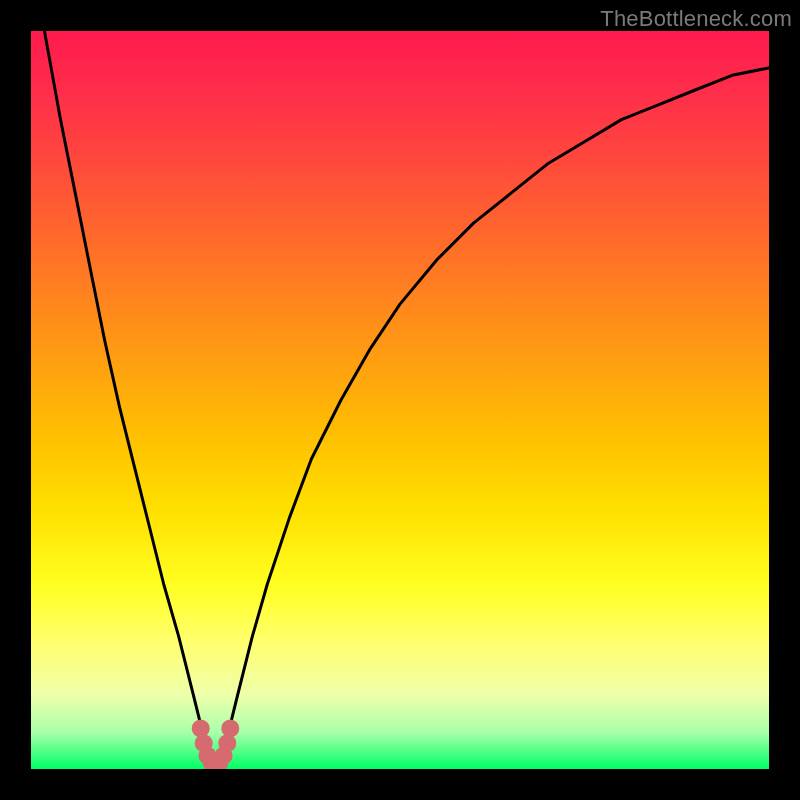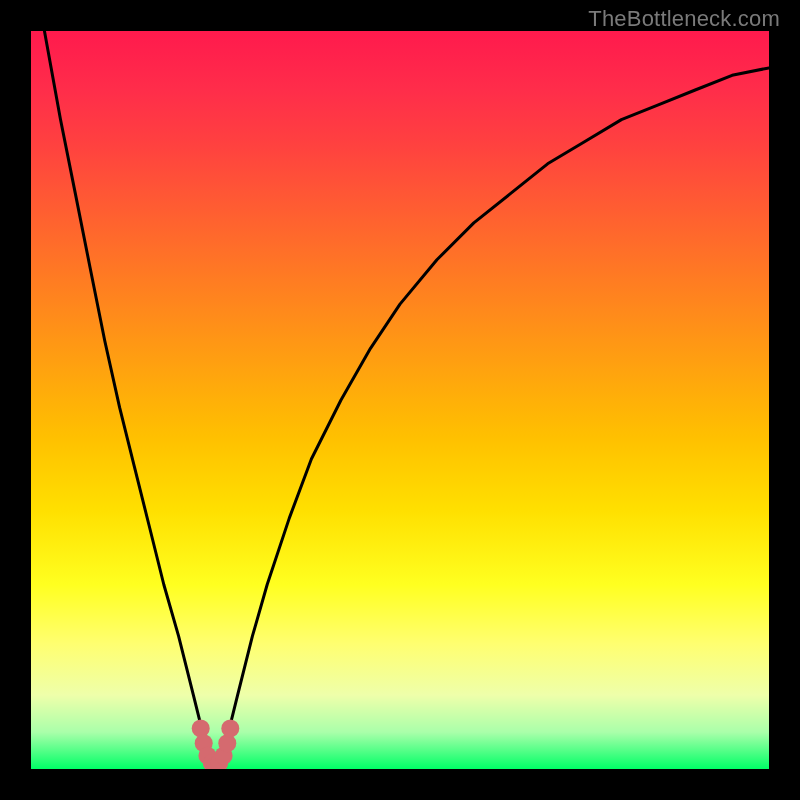--- a/index.html
+++ b/index.html
@@ -46,21 +46,21 @@
       #ffff20 75%,
       #ffff70 83%,
       #eeffaa 90%,
       #aaffaa 95%,
       #00ff66 100%
     );
   }
   .watermark {
     position: absolute;
     top: 6px;
-    right: 20px;
+    right: 8px;
     color: #7a7a7a;
     font-size: 22px;
     font-weight: 500;
     letter-spacing: 0.2px;
     user-select: none;
     margin-left: 24px;
   }
   svg.curves {
     position: absolute;
     left: 0;

